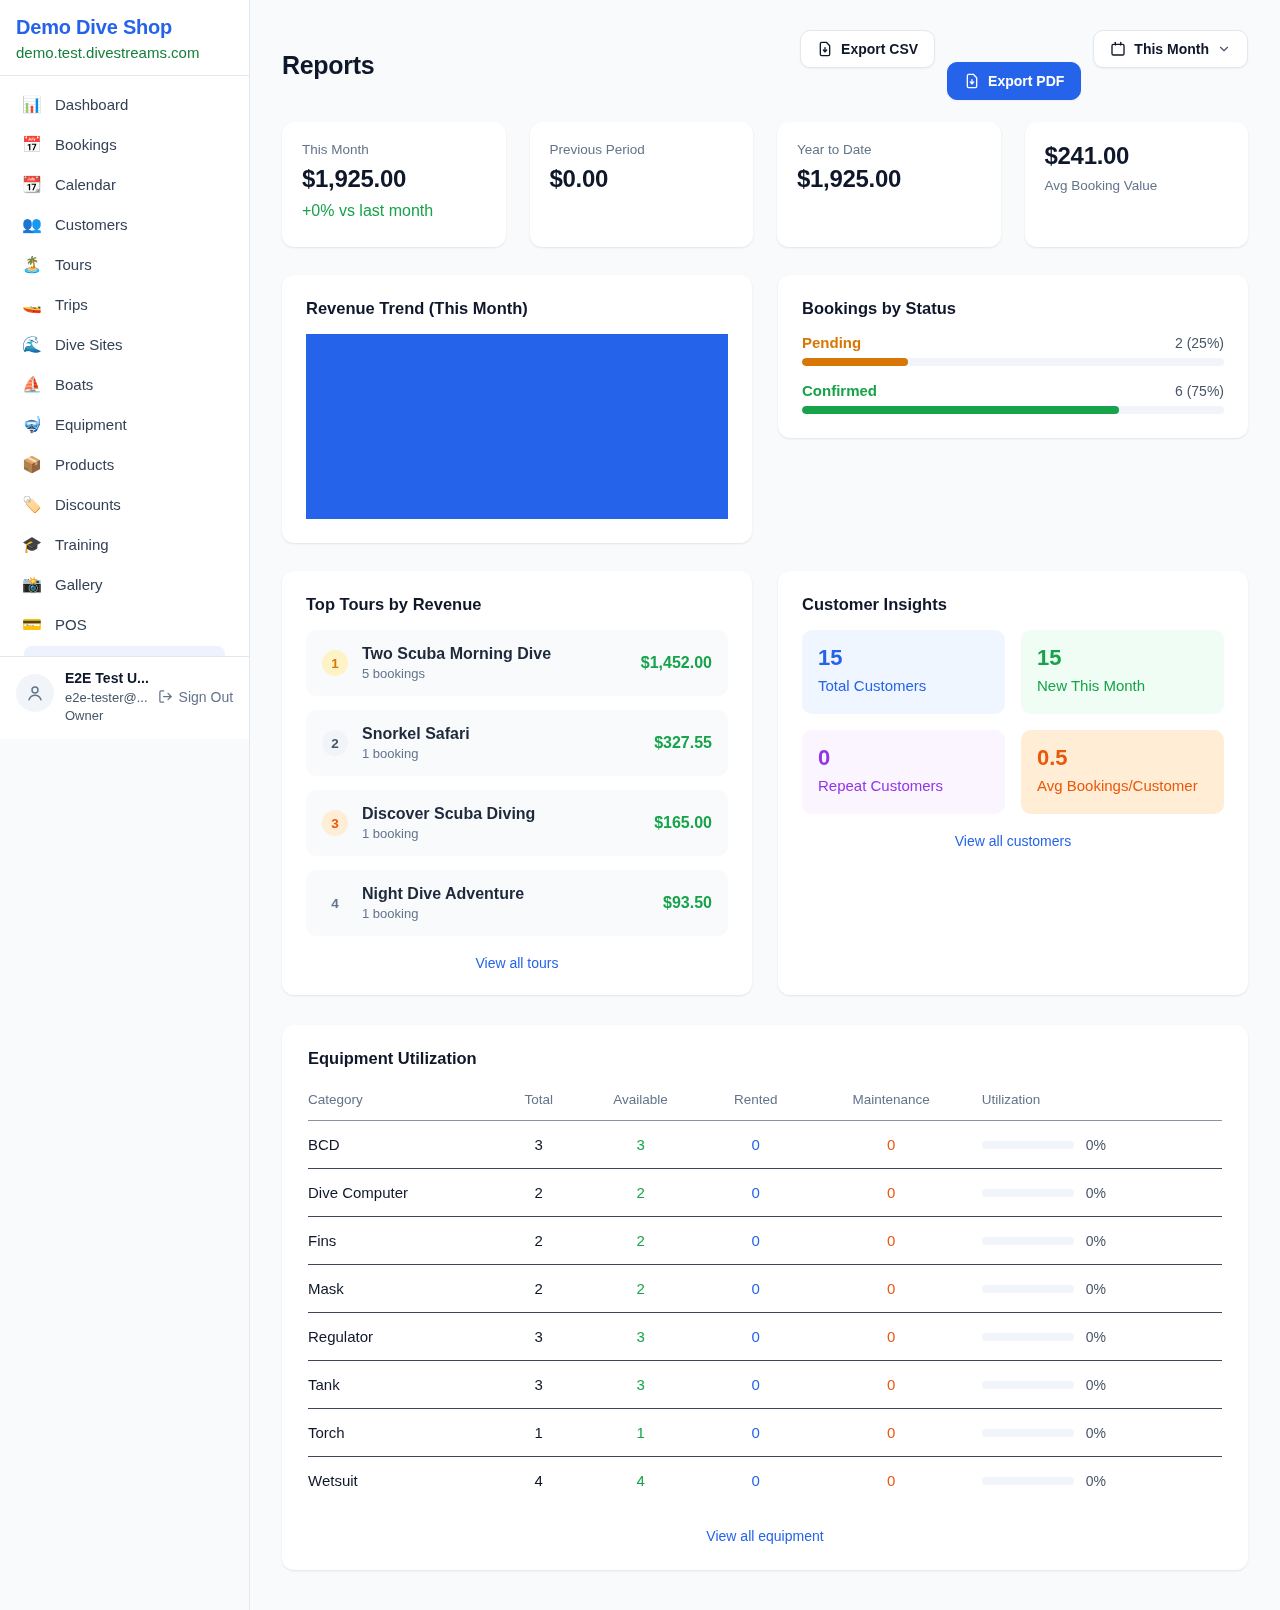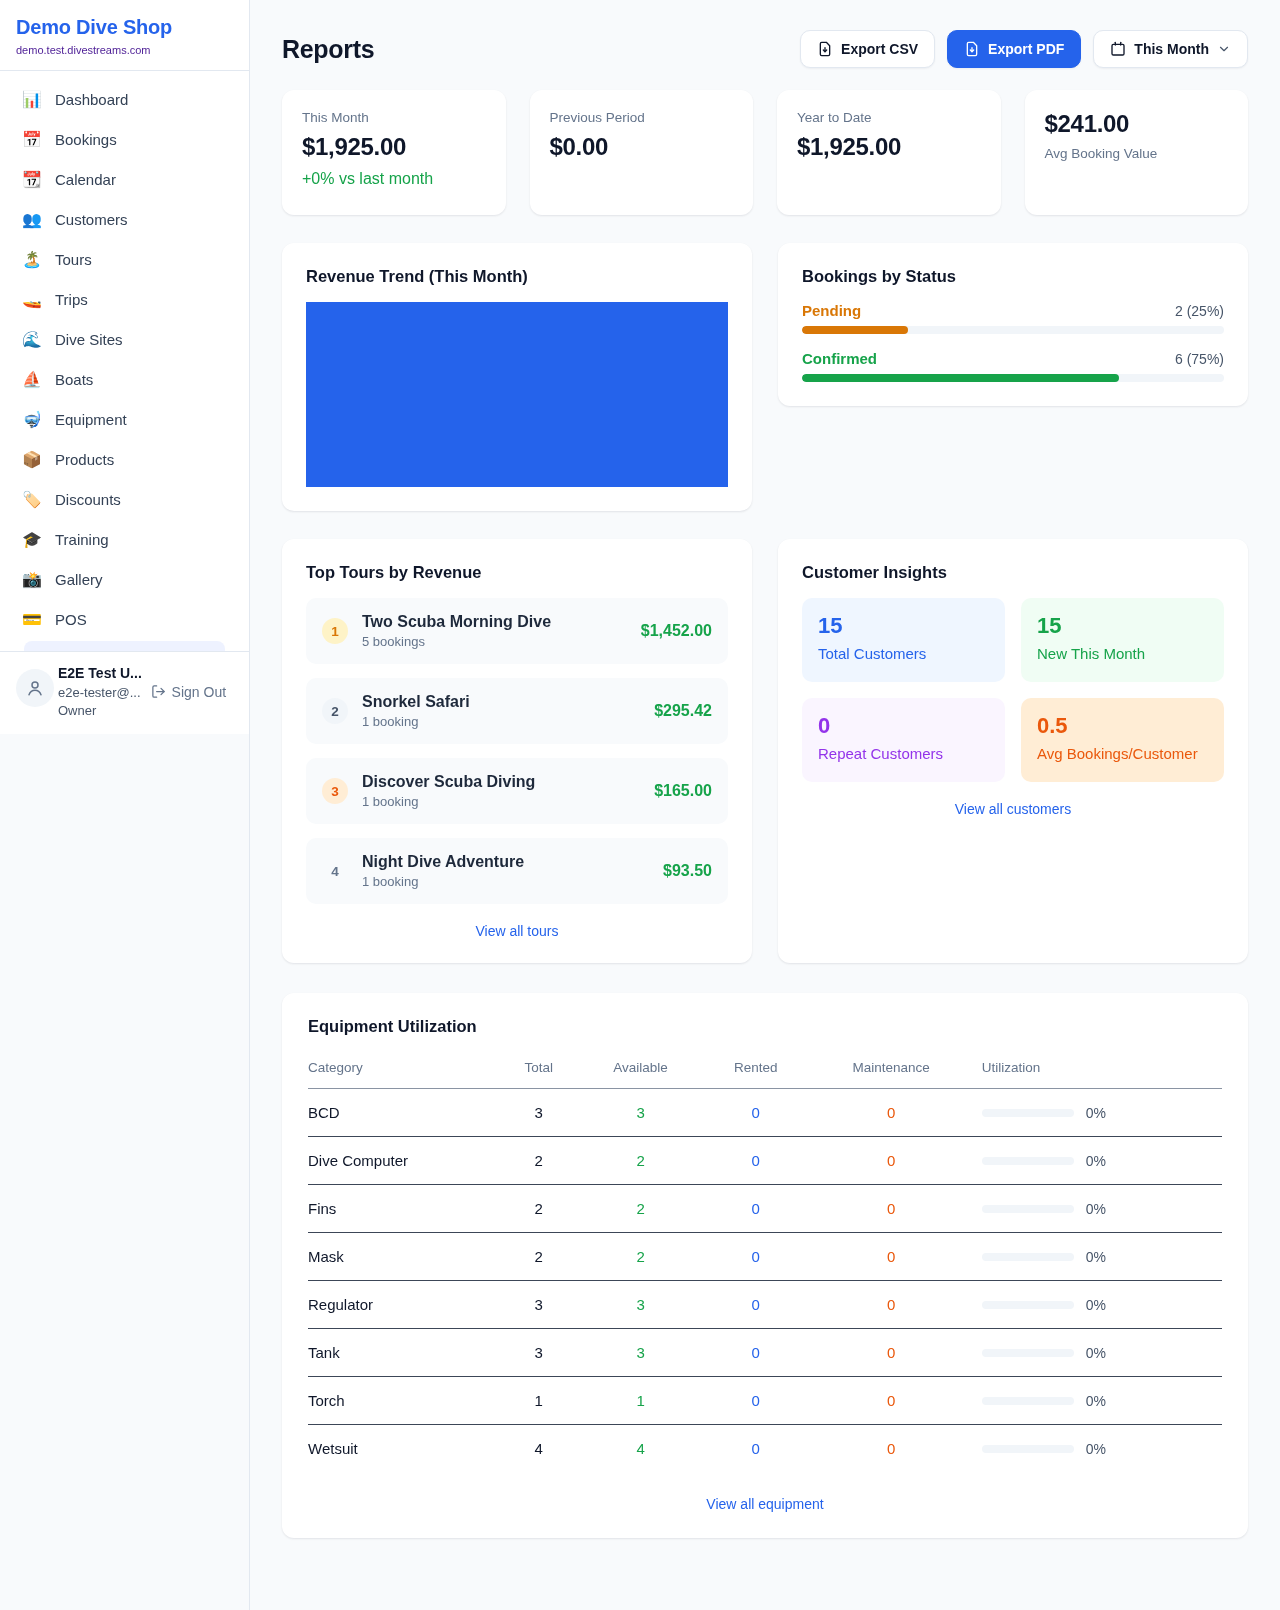--- a/index.html
+++ b/index.html
@@ -7,43 +7,43 @@
   body {
     height:1610px; overflow:hidden; position:relative;
     background:#f8fafc; color:#0f172a;
     font-family:"Liberation Sans","DejaVu Sans",sans-serif;
   }
   
   .sidebar { position:absolute; left:0; top:0; bottom:0; width:250px; border-right:1px solid #e2e8f0; }
   .sidebar-panel { background:#fff; }
   .brand { padding:16px 16px 14px; border-bottom:1px solid #e2e8f0; }
   .brand-name { color:#2563eb; font-size:20px; font-weight:800; letter-spacing:-0.2px; }
-  .brand-domain { margin-top:5px; color:#4c1d95; font-size:11px; }
+  .brand-domain { margin-top:5px; color:#15803d; font-size:15px; }
   .nav { padding:10px 12px 0; }
   .nav-item { display:flex; align-items:center; gap:13px; padding:10px 10px; border-radius:8px; margin-bottom:3px; cursor:pointer; }
   .nav-icon { width:20px; font-size:16px; line-height:1; text-align:center; }
   .nav-label { font-size:15px; color:#334155; }
   .nav-item-partial { height:10px; margin:0 12px; background:#eef2ff; border-radius:8px 8px 0 0; }
-  .user-section { border-top:1px solid #e2e8f0; background:#fff; padding:13px 16px 16px; display:flex; gap:4px; }
+  .user-section { border-top:1px solid #e2e8f0; background:#fff; padding:13px 16px 16px; display:flex; gap:11px; }
   .avatar { flex:0 0 38px; width:38px; height:38px; border-radius:50%; background:#f1f5f9; display:flex; align-items:center; justify-content:center; margin-top:4px; }
   .user-meta { min-width:0; flex:1; }
   .user-name { font-size:14px; font-weight:700; color:#0f172a; white-space:nowrap; }
   .user-email-row { display:flex; align-items:center; gap:10px; margin-top:3px; }
   .user-email { font-size:13px; color:#475569; white-space:nowrap; }
   .user-role { font-size:13px; color:#475569; margin-top:3px; }
   .signout { display:flex; align-items:flex-start; gap:6px; color:#64748b; font-size:14px; cursor:pointer; white-space:nowrap; }
   
   .main { margin-left:250px; padding:30px 32px 0; }
   .page-header { display:flex; align-items:center; justify-content:space-between; margin-bottom:22px; }
   .page-title { font-size:25px; font-weight:800; letter-spacing:-0.3px; color:#0f172a; }
   .header-actions { display:flex; gap:12px;justify-content:center; }
   .btn { display:inline-flex; align-items:center; gap:8px; height:38px; padding:0 16px; border-radius:10px;
          background:#fff; border:1px solid #e2e8f0; box-shadow:0 1px 2px rgba(15,23,42,.05);
          font-size:14px; font-weight:600; color:#0f172a; cursor:pointer; }
-  .btn-primary { background:#2563eb; border-color:#2563eb; color:#fff; }
+  .btn-primary { background:#2563eb; border-color:#2563eb; color:#fff;margin-top:32px; }
   .btn svg { display:block; }
   .card { background:#fff; border-radius:12px; box-shadow:0 1px 2px rgba(15,23,42,.06), 0 1px 3px rgba(15,23,42,.04); }
   
   .stats-grid { display:grid; grid-template-columns:repeat(4,1fr); gap:24px; margin-bottom:28px; }
   .stat-card { padding:20px; height:125px; }
   .stat-label { font-size:13.5px; color:#64748b; }
   .stat-value { font-size:24px; font-weight:800; letter-spacing:-0.3px; color:#0f172a; margin-top:8px; }
   .stat-delta { font-size:16px; color:#16a34a; margin-top:9px; }
   .stat-card.reversed .stat-value { margin-top:0; }
   .stat-card.reversed .stat-label { margin-top:8px; }
@@ -290,21 +290,21 @@
           <span class="tour-bookings" style="display:block">5 bookings</span>
         </span>
         <span class="tour-revenue">$1,452.00</span>
       </div>
       <div class="tour-row">
         <span class="rank-badge rank-2">2</span>
         <span class="tour-info">
           <span class="tour-name" style="display:block">Snorkel Safari</span>
           <span class="tour-bookings" style="display:block">1 booking</span>
         </span>
-        <span class="tour-revenue">$295.42</span>
+        <span class="tour-revenue">$327.55</span>
       </div>
       <div class="tour-row">
         <span class="rank-badge rank-3">3</span>
         <span class="tour-info">
           <span class="tour-name" style="display:block">Discover Scuba Diving</span>
           <span class="tour-bookings" style="display:block">1 booking</span>
         </span>
         <span class="tour-revenue">$165.00</span>
       </div>
       <div class="tour-row">

